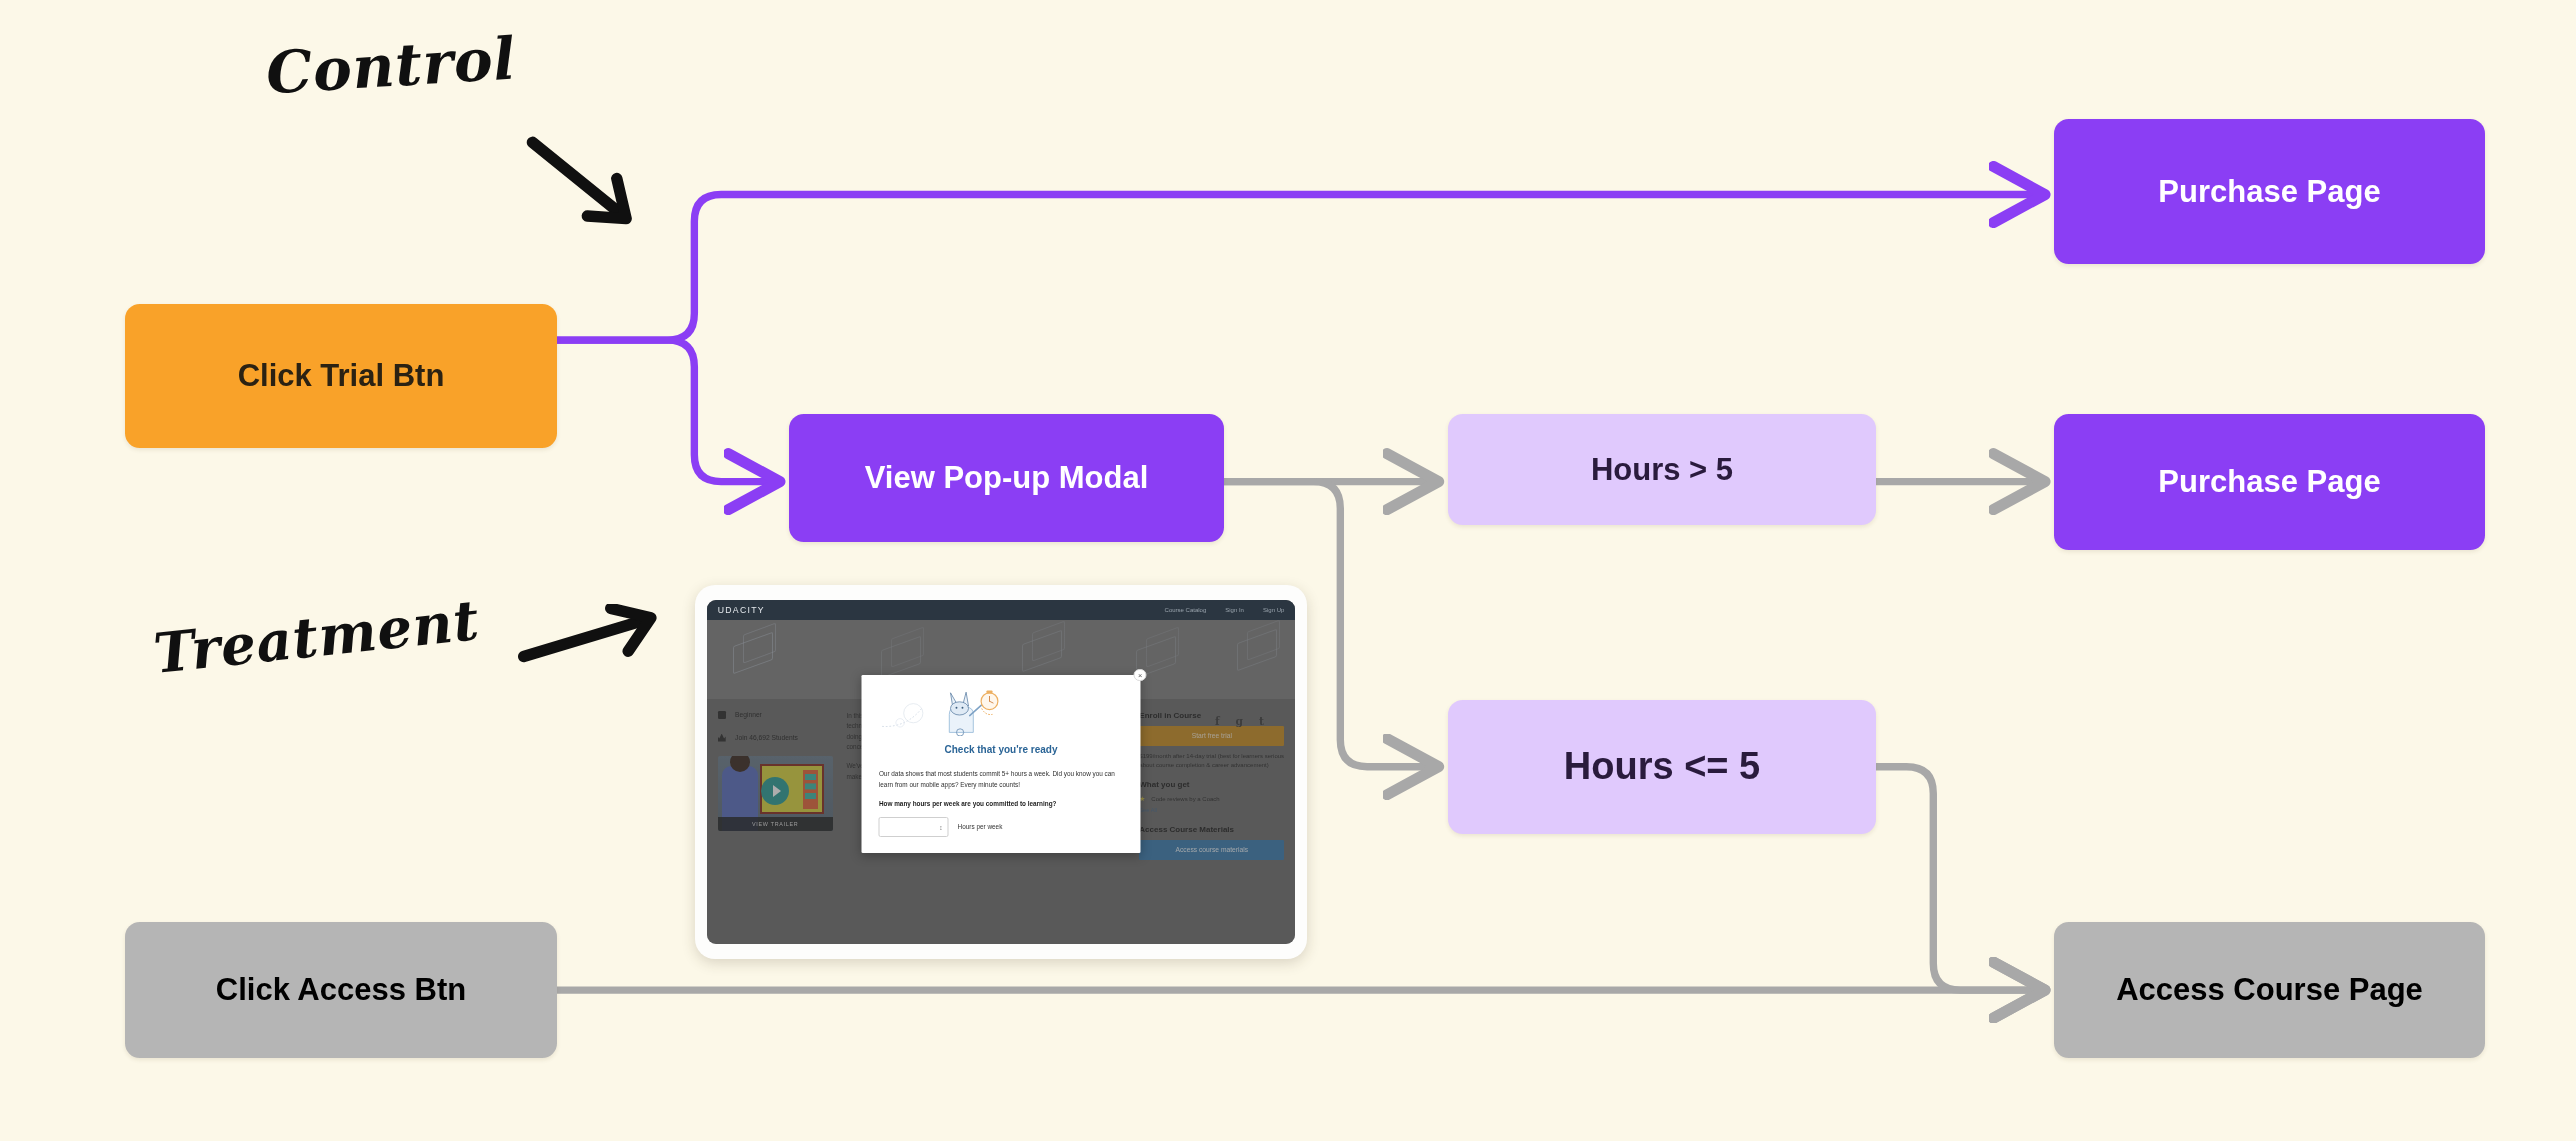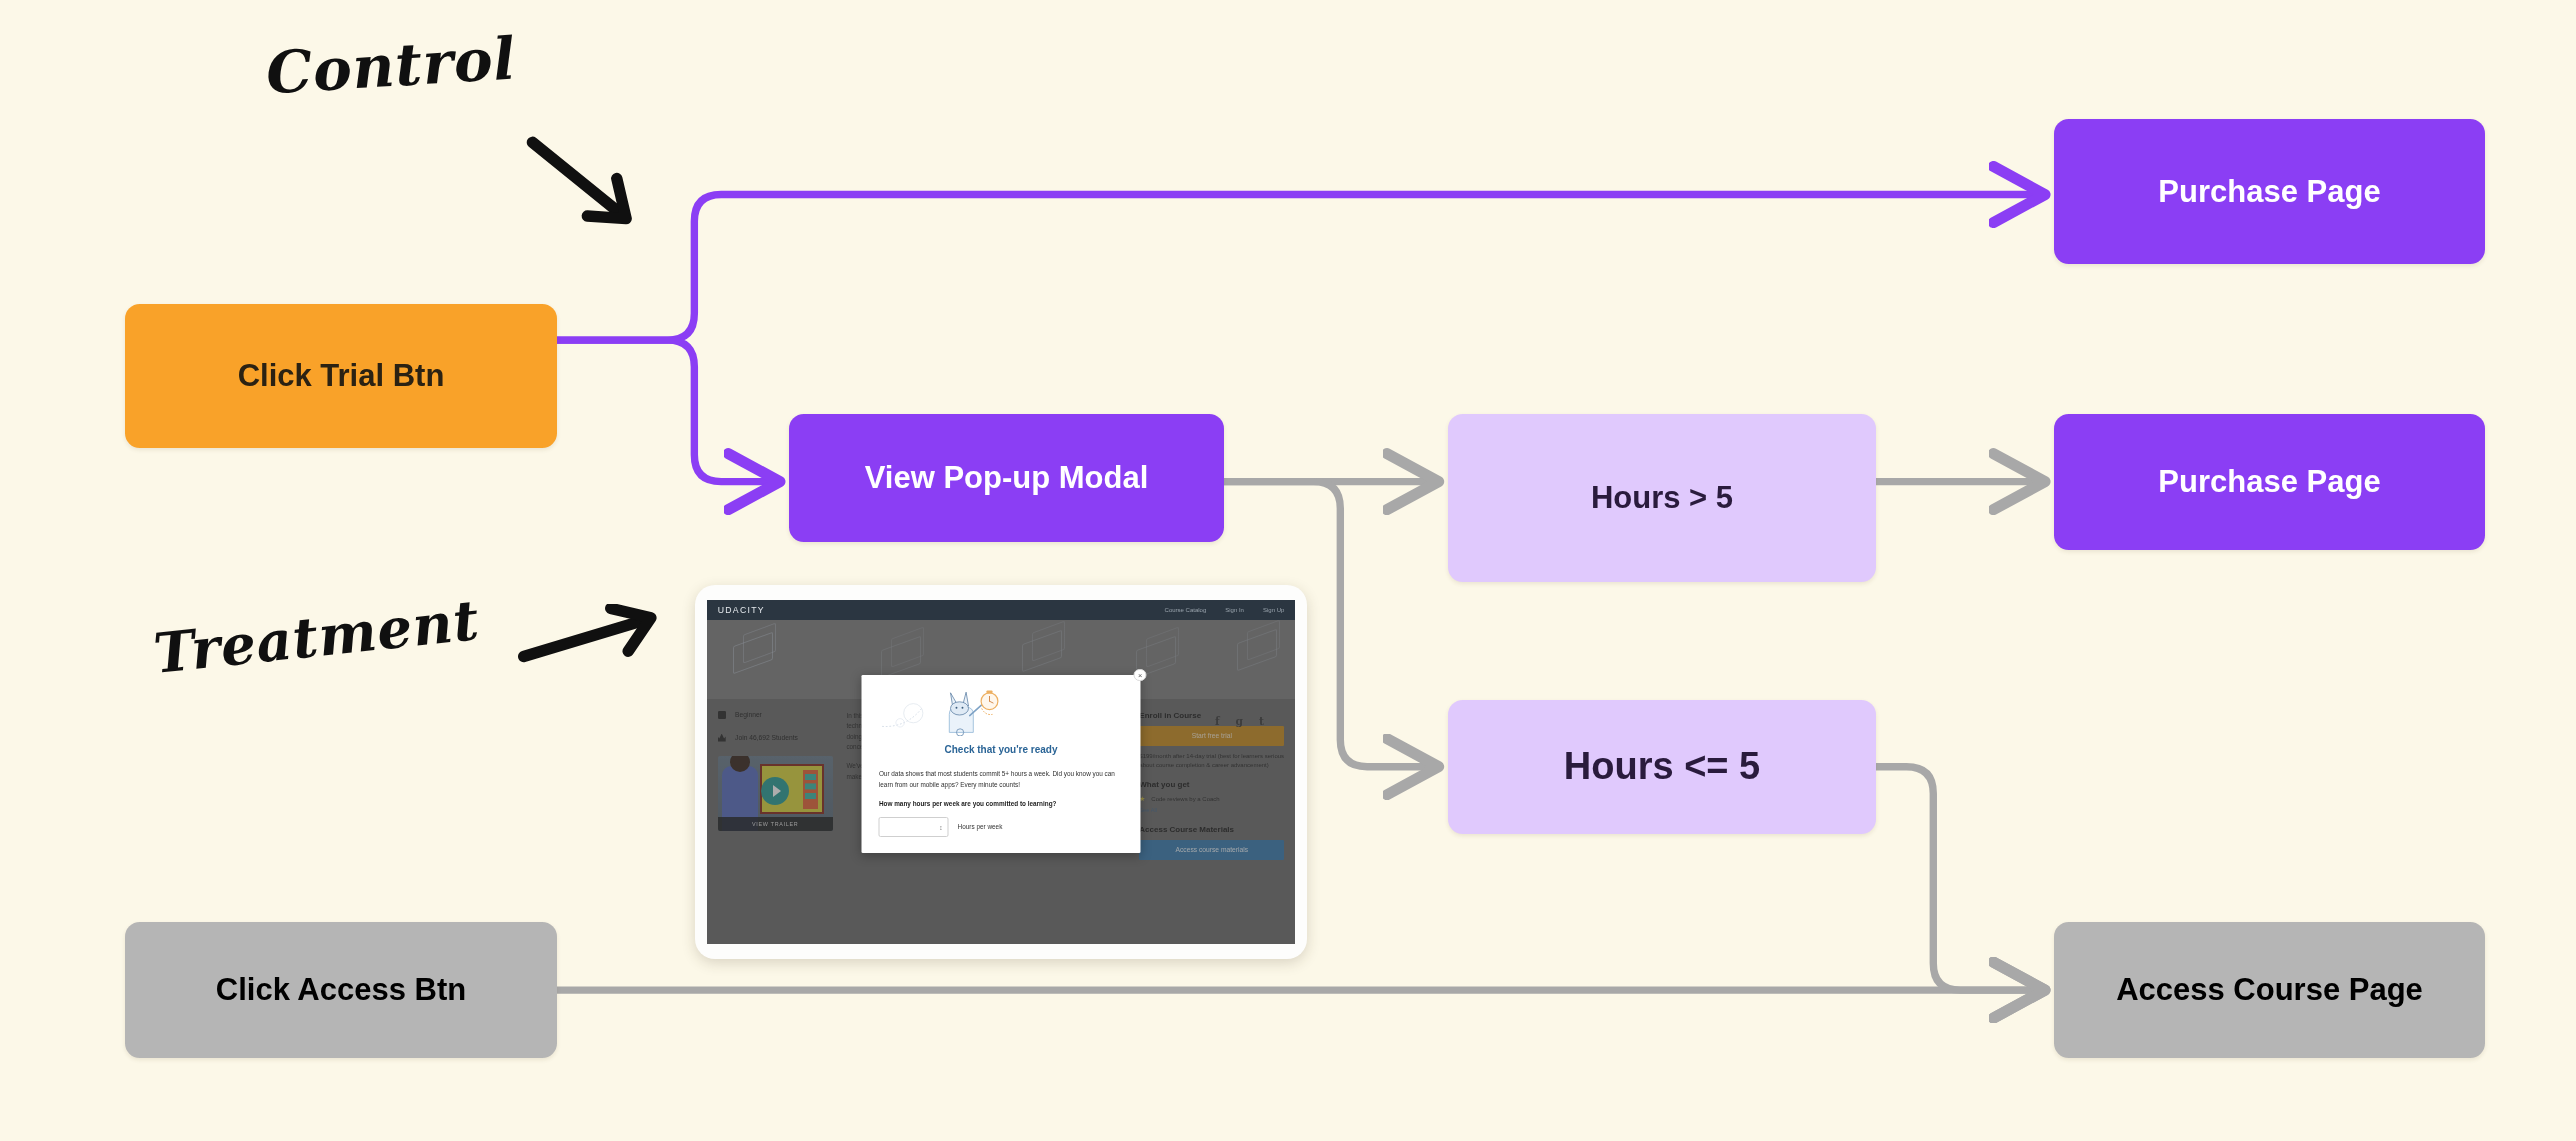--- a/index.html
+++ b/index.html
@@ -27,21 +27,21 @@
   .node span { display: block; }
 
   .node-orange  { background: #f9a229; color: #2b2213; }
   .node-purple  { background: #8b3ef4; color: #ffffff; }
   .node-lav     { background: #e0c9fd; color: #2a1b3d; }
   .node-gray    { background: #b5b5b5; color: #000000; }
 
   .t-click-trial   { left:125px;  top:268px;  width:432px;  height:144px;  font-size:31px; font-weight:700;margin-top:36px; }
   .t-purchase-1    { left:2054px; top:119px;  width:431px;  height:145px;  font-size:31px; font-weight:700; }
   .t-modal         { left:789px; top:414px;  width:435px;  height:128px;  font-size:31px; font-weight:700; }
-  .t-hours-gt      { left:1448px; top:414px;  width:428px;  height:168px;  font-size:31px; font-weight:700; }
+  .t-hours-gt      { left:1448px; top:414px;  width:428px;  height:111px;  font-size:31px; font-weight:700; }
   .t-purchase-2    { left:2054px; top:414px;  width:431px;  height:136px;  font-size:31px; font-weight:700; }
   .t-hours-lte     { left:1448px; top:700px; width:428px;  height:134px;  font-size:38px; font-weight:700; }
   .t-click-access  { left:125px;  top:922px; width:432px;  height:136px;  font-size:31px; font-weight:700; }
   .t-access-page   { left:2054px; top:922px; width:431px;  height:136px;  font-size:31px; font-weight:700; }
 
   
   .handwritten {
     position: absolute;
     z-index: 4;
     color: #101010;
@@ -59,21 +59,21 @@
     position: absolute;
     left: 695px; top: 585px; width: 612px; height: 374px;
     background: #fdfdfc;
     border-radius: 20px;
     box-shadow: 0 4px 13.4px rgba(60,50,25,.18);
     z-index: 2;
     padding: 14.8px 12px;
   }
   #screen {
     position: relative; width: 100%; height: 100%;
-    background: #6f6f6f; border-radius: 0; overflow: hidden;
+    background: #6f6f6f; border-radius: 9px; overflow: hidden;
     font-size: 6px; color: #2f2f2f;
   }
   
   #udacity-nav {
     height: 20px; background: #2b3641; display:flex; align-items:center;
     padding: 0 10.7px; color:#cfd4d9;
   }
   #udacity-logo { font-size: 8.7px; letter-spacing: 1.3px; font-weight: 400; color:#e6eaee; }
   #nav-links { margin-left:auto; display:flex; gap:19px; font-size:6px; color:#9aa4ad; }
 

